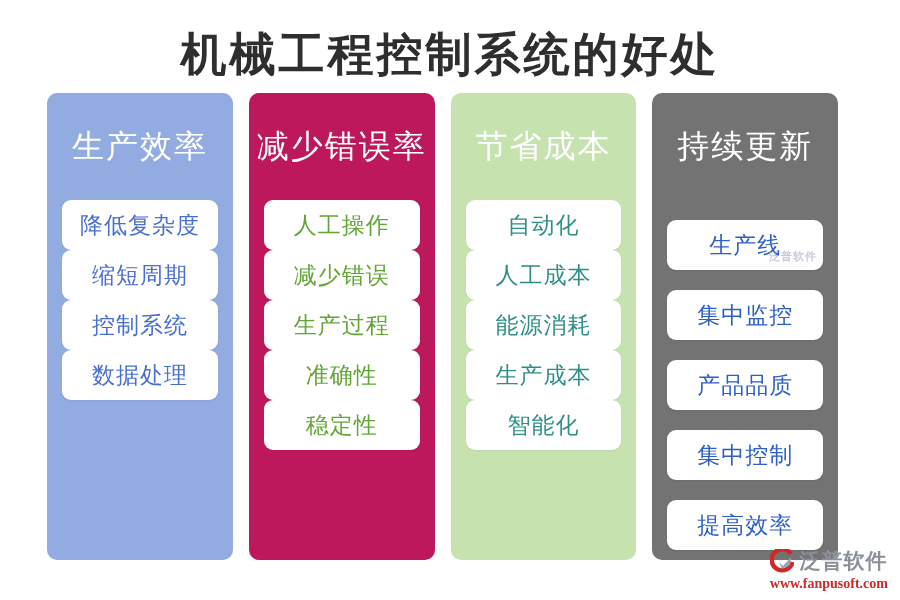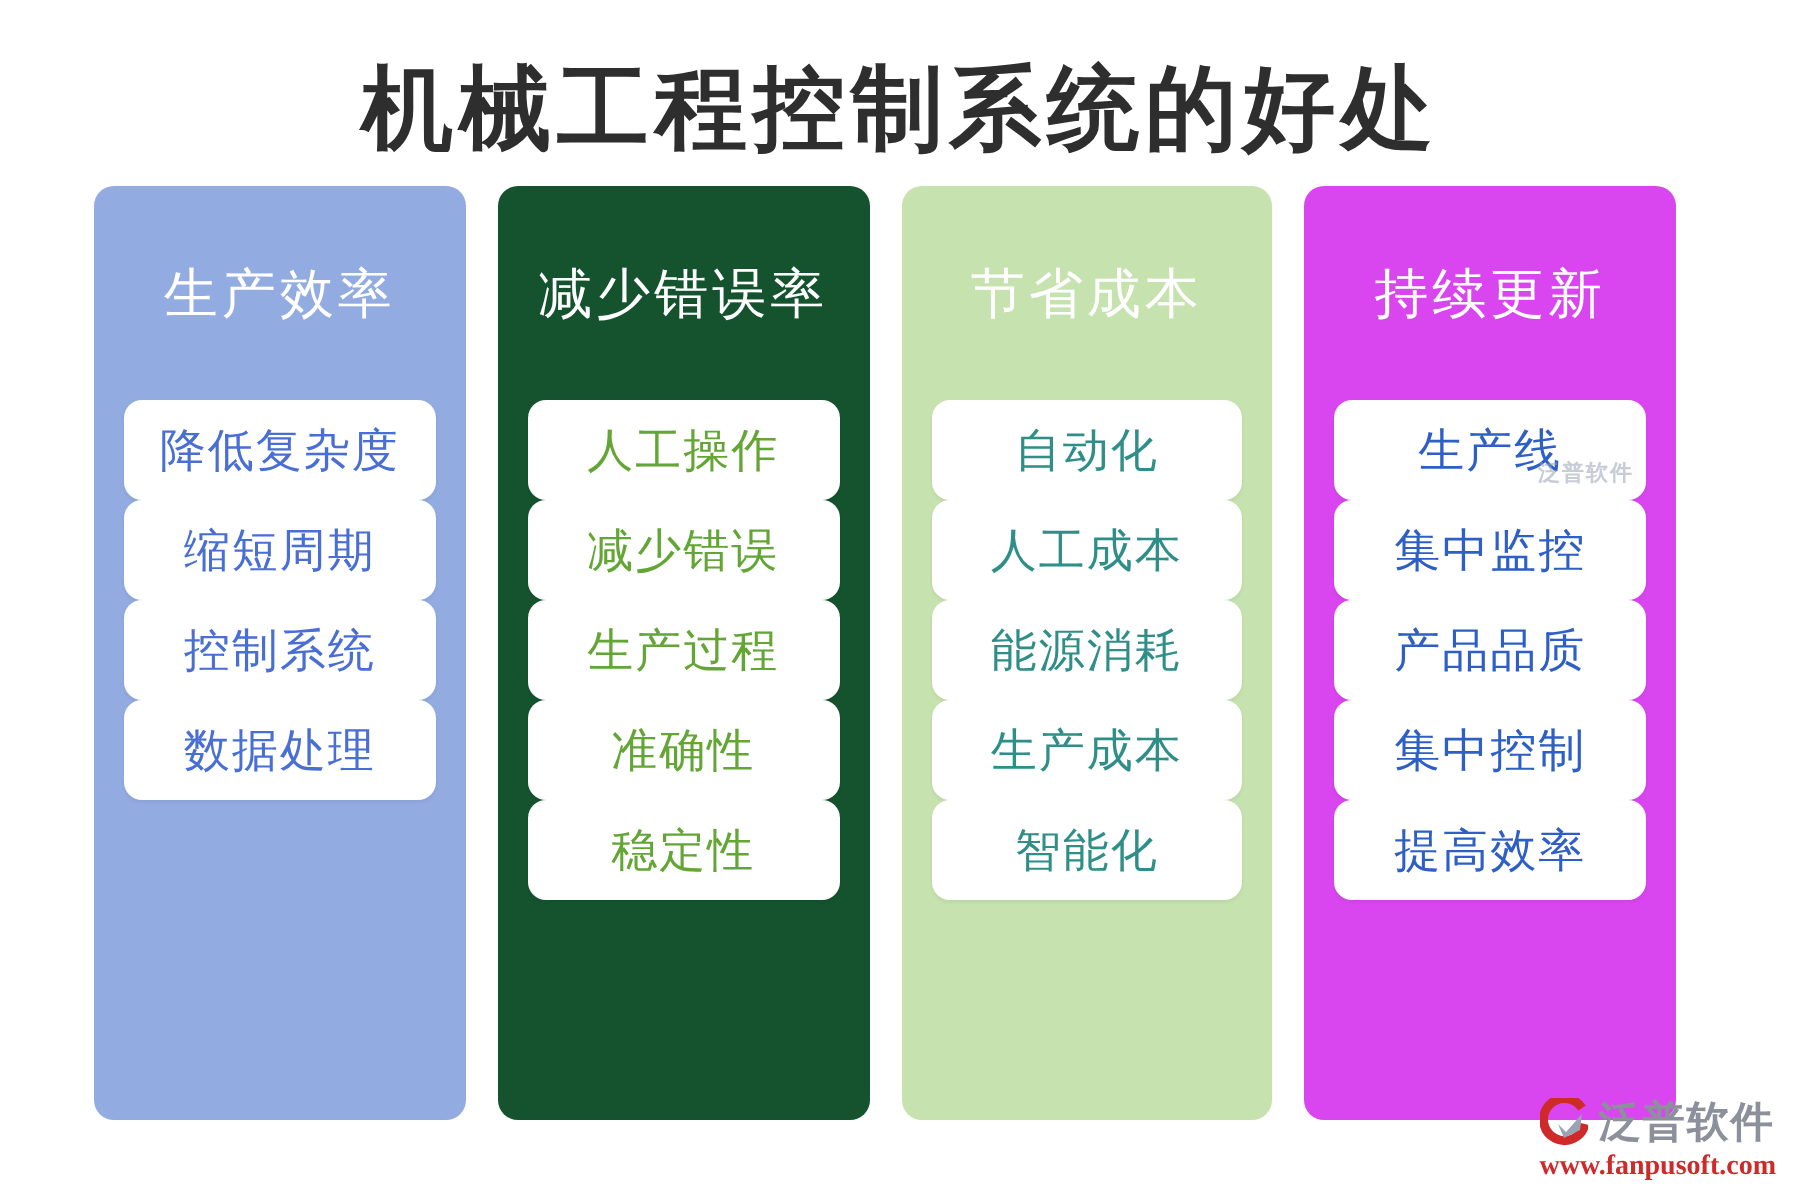--- a/index.html
+++ b/index.html
@@ -16,21 +16,21 @@
   .columns{
     position:absolute;left:47px;top:93px;width:791px;height:467px;
     display:flex;gap:16px;
   }
   .column{
     flex:1;height:467px;border-radius:10px;
     display:flex;flex-direction:column;
   }
   .col-header{
     height:107px;display:flex;align-items:center;justify-content:center;
-    color:#ffffff;font-size:27px;letter-spacing:2px;
+    color:#ffffff;font-size:32px;letter-spacing:2px;
   }
   .card{
     margin:0 15px 0 15px;height:50px;border-radius:9px;
     background:#ffffff;display:flex;align-items:center;justify-content:center;
     font-size:23px;letter-spacing:1px;color:var(--item-color);
     position:relative;box-shadow:0 1px 2px rgba(0,0,0,0.06);
   }
   .card-watermark{
     position:absolute;right:6px;bottom:6px;font-size:11px;
     color:#9aa3b5;opacity:0.55;font-weight:bold;
@@ -68,21 +68,21 @@
         <span>缩短周期</span>
       </div>
     <div class="card">
         <span>控制系统</span>
       </div>
     <div class="card">
         <span>数据处理</span>
       </div>
   </div>
 
-  <div class="column" style="background: #14532d; --item-color: #63a636;">
+  <div class="column" style="background: #be185d; --item-color: #63a636;">
     <div class="col-header">减少错误率</div>
     <div class="card">
         <span>人工操作</span>
       </div>
     <div class="card">
         <span>减少错误</span>
       </div>
     <div class="card">
         <span>生产过程</span>
       </div>
@@ -106,21 +106,21 @@
         <span>能源消耗</span>
       </div>
     <div class="card">
         <span>生产成本</span>
       </div>
     <div class="card">
         <span>智能化</span>
       </div>
   </div>
 
-  <div class="column" style="background: #d946ef; --item-color: #2d5fc7;">
+  <div class="column" style="background: #737373; gap: 20px; --item-color: #2d5fc7;">
     <div class="col-header">持续更新</div>
     <div class="card">
       <span>生产线</span>
       <span class="card-watermark">泛普软件</span>
     </div>
     <div class="card">
         <span>集中监控</span>
       </div>
     <div class="card">
         <span>产品品质</span>

